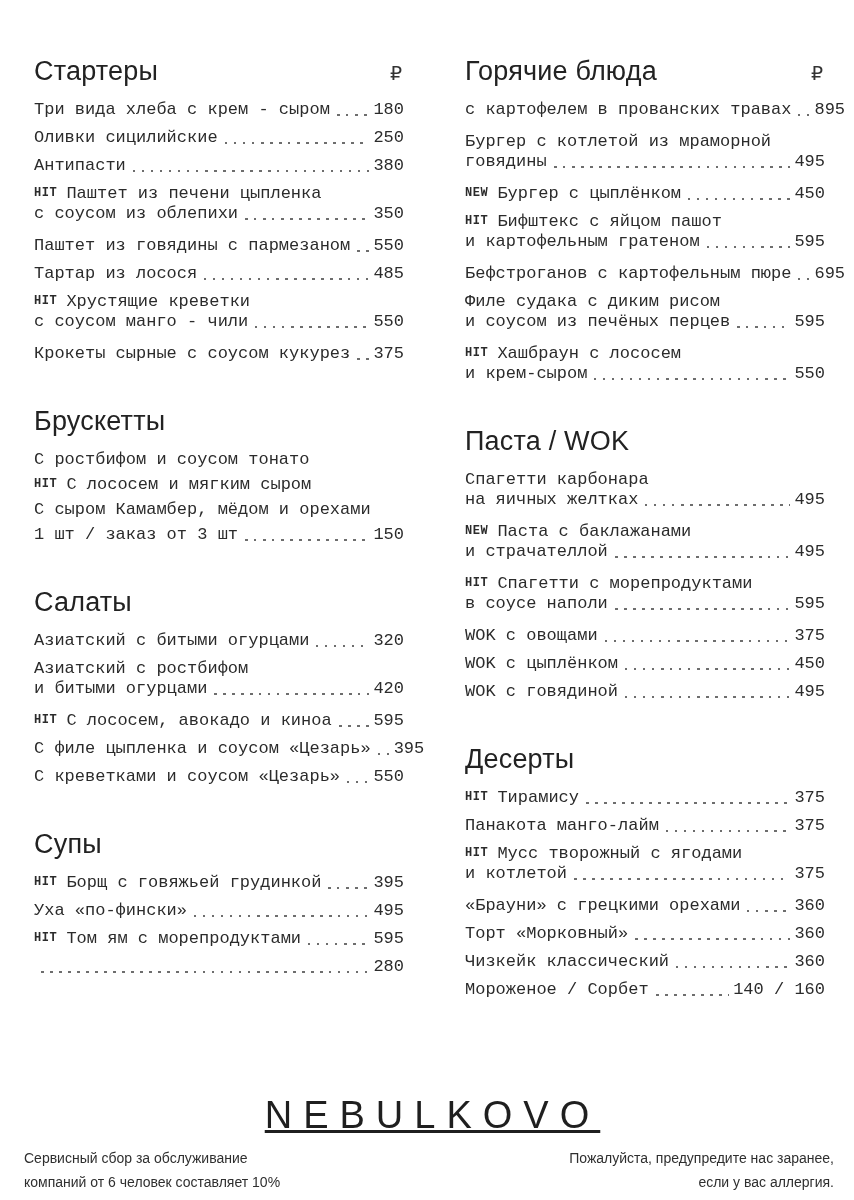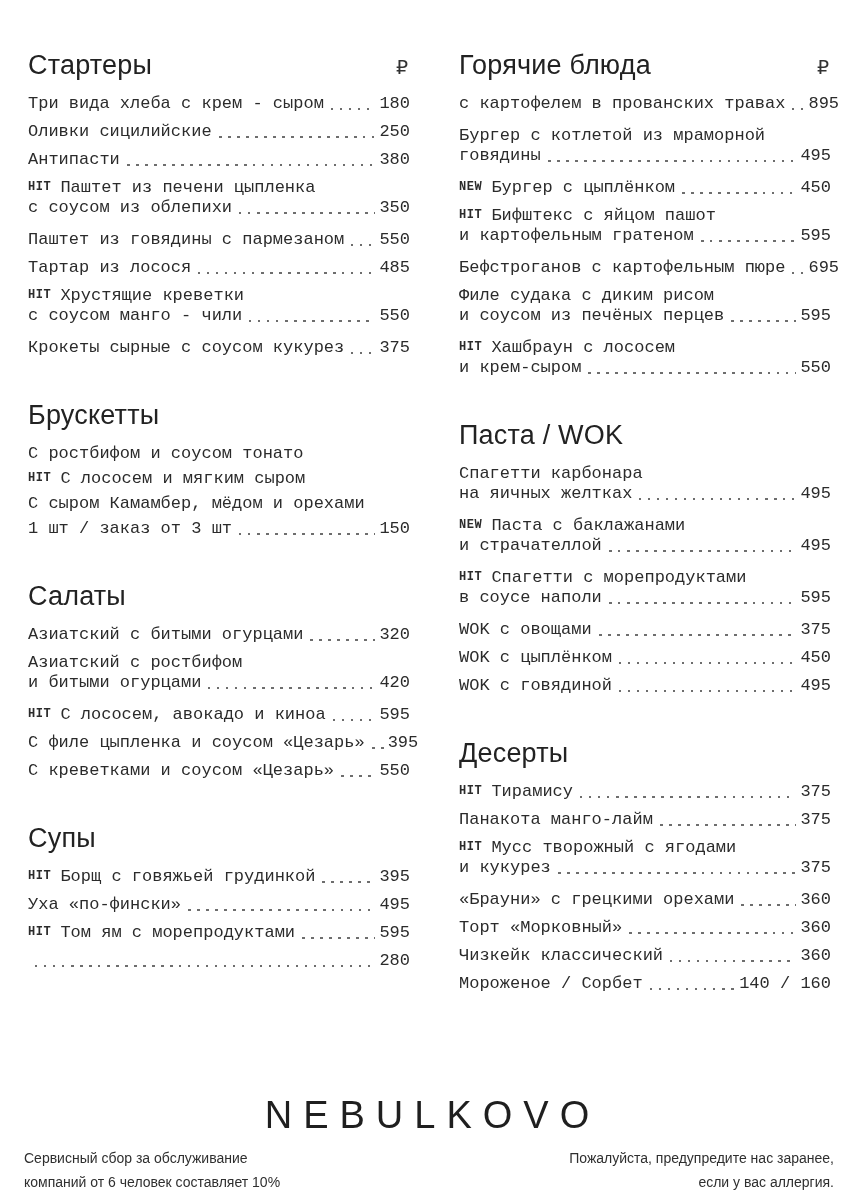--- a/index.html
+++ b/index.html
@@ -6,21 +6,21 @@
   body{
     width:854px;height:1200px;overflow:hidden;position:relative;
     font-family:"Liberation Sans","DejaVu Sans",sans-serif;
     color:#2b2b2b;
     -webkit-font-smoothing:antialiased;
   }
   .columns{
     position:absolute;left:24px;top:44px;width:812px;
     display:grid;grid-template-columns:390px 380px;column-gap:41px;
   }
-  .section{margin:4px;}
+  .section{margin:10px;}
   .section + .section{margin-top:40px;}
   .sec-head{display:flex;justify-content:space-between;align-items:baseline;margin:0 0 12px 0;}
   .sec-title{font-size:27px;font-weight:400;letter-spacing:.2px;margin:0;line-height:34px;color:#222;}
   .currency{font-size:19px;color:#333;padding-right:2px;}
   .item{margin:0 0 8px 0;}
   .item.multi{margin:2px 0 12px 0;}
   .item.noprice{margin:0 0 5px 0;}
   .line{display:flex;align-items:flex-end;line-height:20px;font-size:17px;font-family:Liberation Mono, monospace;}
   .badge{
     font-size:12px;font-weight:700;letter-spacing:.6px;color:#2b2b2b;
@@ -32,20 +32,21 @@
     margin:0 4px 4px 7px;min-width:12px;
     background-image:repeating-linear-gradient(to right,#6d6d6d 0 2.5px,transparent 2.5px 9px);
     background-position:left bottom;background-repeat:repeat-x;
   }
   .price{white-space:nowrap;text-align:right;font-size:17px;}
   .note{font-size:12.5px;line-height:15px;color:#3c3c3c;margin-top:1px;}
   .footer-brand{
     position:absolute;top:1094px;left:0;width:100%;
     text-align:center;font-size:38px;font-weight:400;letter-spacing:11px;text-indent:11px;
     color:#1f1f1f;
+    text-decoration:underline;
   }
   .footer-note{
     position:absolute;top:1146px;font-size:14px;line-height:24px;color:#2f2f2f;
     white-space:pre-line;
   }
   .footer-note.left{left:24px;text-align:left;}
   .footer-note.right{right:20px;text-align:right;}
 </style>
 </head>
 <body>
@@ -376,21 +377,21 @@
             <span class="leader"></span>
             <span class="price">375</span>
           </div>
         </div>
         <div class="item multi">
           <div class="line">
             <span class="badge">HIT</span>
             <span class="txt">Мусс творожный с ягодами</span>
           </div>
           <div class="line">
-            <span class="txt">и кукурез</span>
+            <span class="txt">и котлетой</span>
             <span class="leader"></span>
             <span class="price">375</span>
           </div>
         </div>
         <div class="item">
           <div class="line">
             <span class="txt">«Брауни» с грецкими орехами</span>
             <span class="leader"></span>
             <span class="price">360</span>
           </div>

